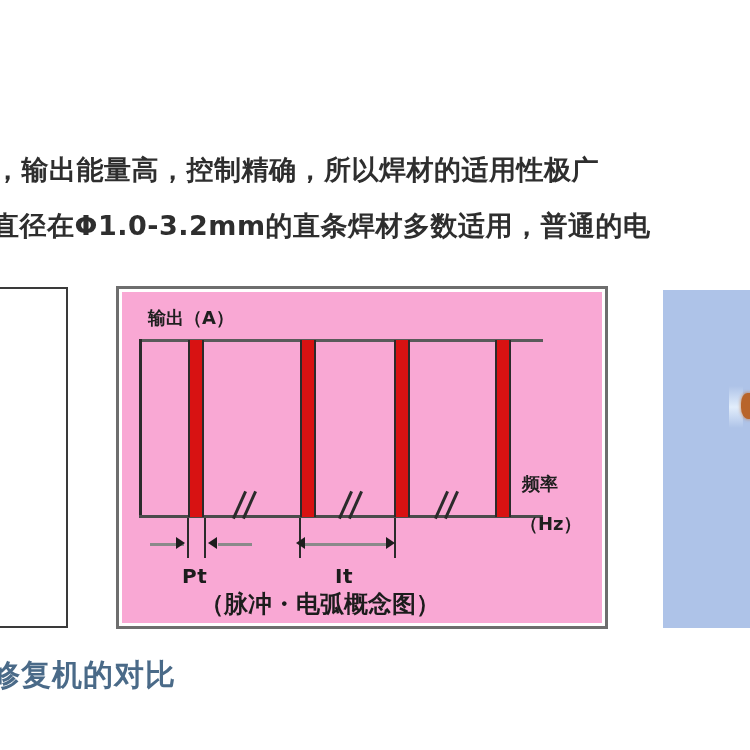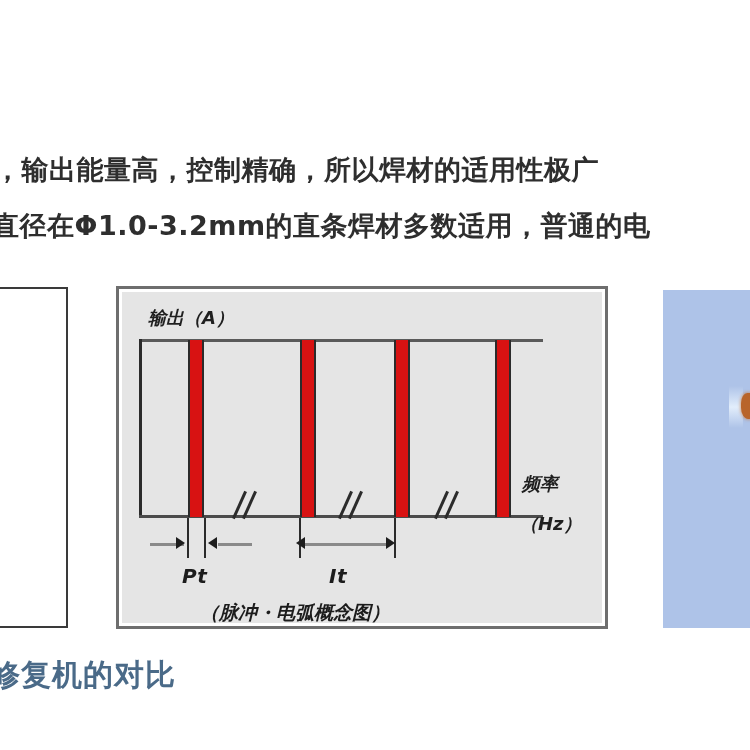--- a/index.html
+++ b/index.html
@@ -89,22 +89,21 @@
     top: 286px;
     width: 492px;
     height: 343px;
     background: #ffffff;
     border: 3px solid #6e6e6e;
     box-sizing: border-box;
   }
   #chart-inner {
     position: absolute;
     inset: 3px;
-    background: #e5e5e5;
-    font-style: italic;
+    background: #f9a8d4;
   }
 
   
   #y-axis {
     position: absolute;
     left: 17px;
     top: 47px;
     width: 3px;
     height: 178px;
     background: #2b2b2b;
@@ -197,24 +196,24 @@
     color: #1c1c1c;
     font-weight: 700;
     font-size: 20px;
     top: 272px;
     letter-spacing: .5px;
   }
 
   #chart-caption {
     position: absolute;
     left: 78px;
-    top: 308px;
+    top: 296px;
     color: #1c1c1c;
     font-weight: 700;
-    font-size: 19px;
+    font-size: 24px;
     white-space: nowrap;
     letter-spacing: 0px;
   }
 </style>
 </head>
 <body>
 
 <div class="para" id="para-line-1">，输出能量高，控制精确，所以焊材的适用性极广</div>
 
 <div class="para" id="para-line-2">直径在Φ1.0-3.2mm的直条焊材多数适用，普通的电</div>
@@ -262,19 +261,19 @@
     <div class="dim-cap right" style="left:54px"></div>
     <div class="dim-line" style="left:96px;width:34px"></div>
     <div class="dim-cap left" style="left:86px"></div>
     <div class="dim-text" style="left:60px">Pt</div>
 
     <div class="tick-vert" style="left:177px"></div>
     <div class="tick-vert" style="left:272px"></div>
     <div class="dim-line" style="left:182px;width:86px"></div>
     <div class="dim-cap left" style="left:174px"></div>
     <div class="dim-cap right" style="left:264px"></div>
-    <div class="dim-text" style="left:207px">It</div>
+    <div class="dim-text" style="left:213px">It</div>
 
     <div id="chart-caption">（脉冲・电弧概念图）</div>
   </div>
 </div>
 
 <div class="bottom-caption">修复机的对比</div>
 
 </body></html>

